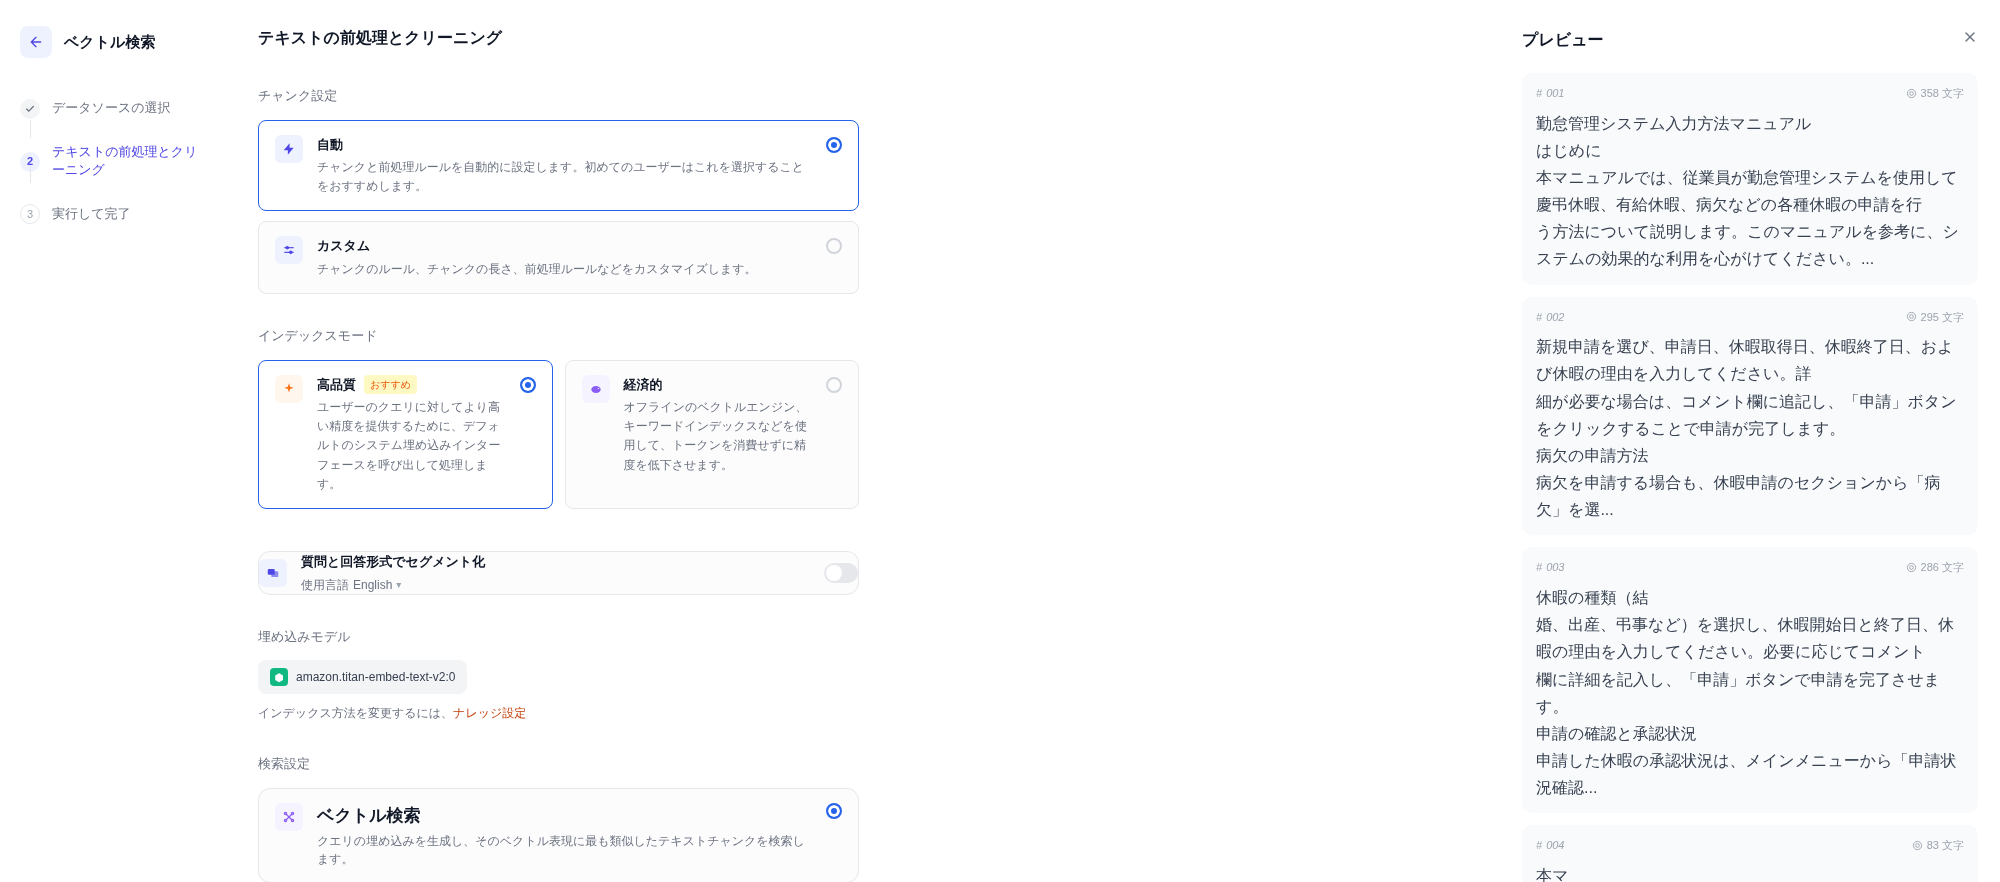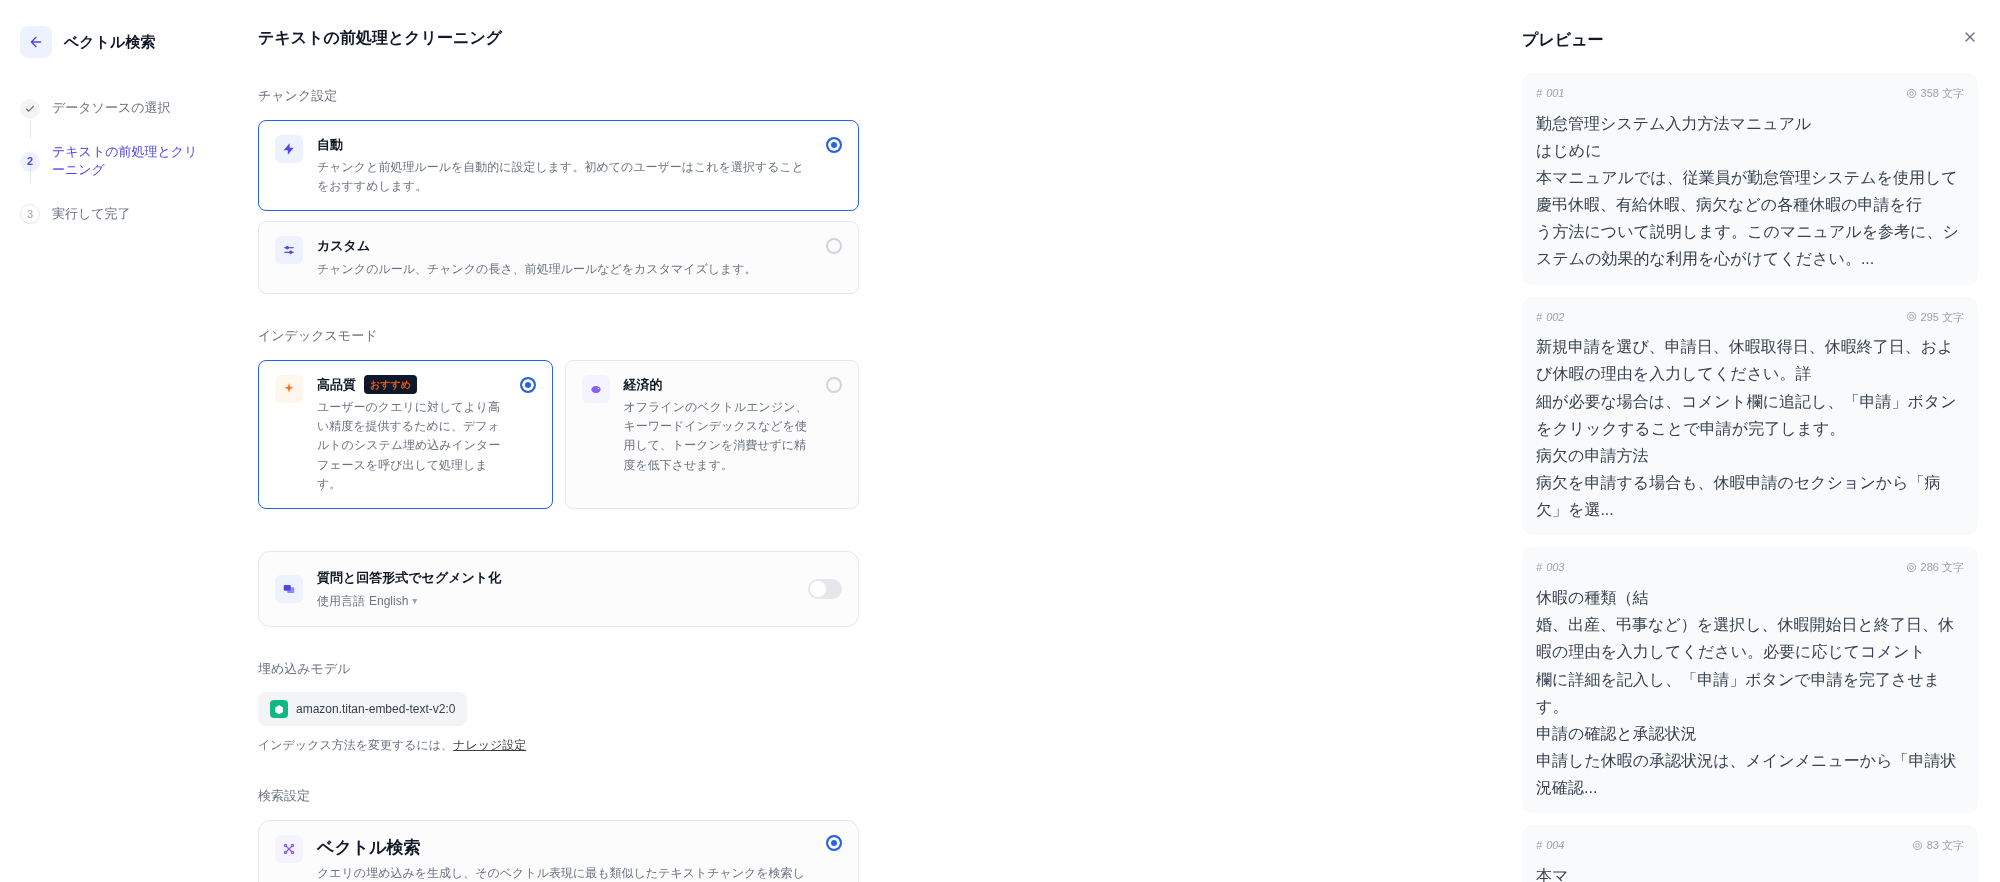--- a/index.html
+++ b/index.html
@@ -37,38 +37,38 @@
     .option-card.selected { border-color: #2563eb; background: #fff; }
     .option-icon { width: 28px; height: 28px; border-radius: 6px; background: #eef2ff; display: flex; align-items: center; justify-content: center; flex-shrink: 0; color: #4f46e5; font-size: 14px; }
     .option-icon.orange { background: #fff7ed; color: #f97316; }
     .option-icon.purple { background: #f5f3ff; color: #8b5cf6; }
     .option-body { flex: 1; }
     .option-title-row { display: flex; align-items: center; gap: 8px; margin-bottom: 4px; }
     .option-title { font-size: 13px; font-weight: 600; color: #111827; }
     .option-desc { font-size: 12px; color: #6b7280; line-height: 1.6; }
     .option-radio { width: 16px; height: 16px; border-radius: 50%; border: 2px solid #d1d5db; flex-shrink: 0; margin-top: 2px; }
     .option-card.selected .option-radio { border-color: #2563eb; background: #2563eb; box-shadow: inset 0 0 0 3px #fff; }
-    .option-badge { background: #0f172a; color: #ea580c; font-size: 10px; font-weight: 700; padding: 2px 6px; border-radius: 4px; }
+    .option-badge { background: #fef9c3; color: #ea580c; font-size: 10px; font-weight: 400; padding: 2px 6px; border-radius: 4px; }
     
     .two-col { display: flex; gap: 12px; }
     .two-col .option-card { flex: 1; }
     
     
-    .qa-card { display: flex; align-items: center; gap: 14px; padding: 16px; border-radius: 12px; border: 1px solid #e5e7eb; background: #fcfcfd; margin-bottom: 10px; }
+    .qa-card { display: flex; align-items: center; gap: 14px; border-radius: 12px; border: 1px solid #e5e7eb; background: #fcfcfd; margin-bottom: 10px; }
     .qa-body { flex: 1; }
     .qa-title { font-size: 13px; font-weight: 600; color: #111827; margin-bottom: 4px; }
     .qa-sub { font-size: 12px; color: #6b7280; display: flex; align-items: center; gap: 4px; }
     .toggle { width: 34px; height: 20px; border-radius: 10px; background: #e5e7eb; position: relative; cursor: pointer; flex-shrink: 0; }
     .toggle::after { content: ''; position: absolute; width: 16px; height: 16px; border-radius: 50%; background: #fff; top: 2px; left: 2px; }
     
     
     .embed-pill { display: inline-flex; align-items: center; gap: 8px; padding: 8px 12px; border-radius: 8px; background: #f3f4f6; font-size: 12px; color: #374151; }
     .embed-icon { width: 18px; height: 18px; border-radius: 4px; background: #10b981; display: flex; align-items: center; justify-content: center; color: #fff; font-size: 10px; font-weight: 700; }
     .embed-note { font-size: 12px; color: #6b7280; margin-top: 10px; }
-    .embed-link { color: #404040; cursor: pointer; text-decoration: underline; }
+    .embed-link { color: #c2410c; cursor: pointer; }
     
     
     .search-card { display: flex; align-items: flex-start; gap: 14px; padding: 14px 16px; border-radius: 12px; border: 1px solid #e5e7eb; background: #fcfcfd; }
     .search-body { flex: 1; }
     .search-title { font-size: 17px; font-weight: 600; color: #111827; margin-bottom: 4px; }
     .search-desc { font-size: 12px; color: #6b7280; }
     .search-radio { width: 16px; height: 16px; border-radius: 50%; border-color: #2563eb; background: #2563eb; box-shadow: inset 0 0 0 3px #fff; flex-shrink: 0; border: 2px solid #2563eb; }
     
     .section { margin-bottom: 32px; }
     

